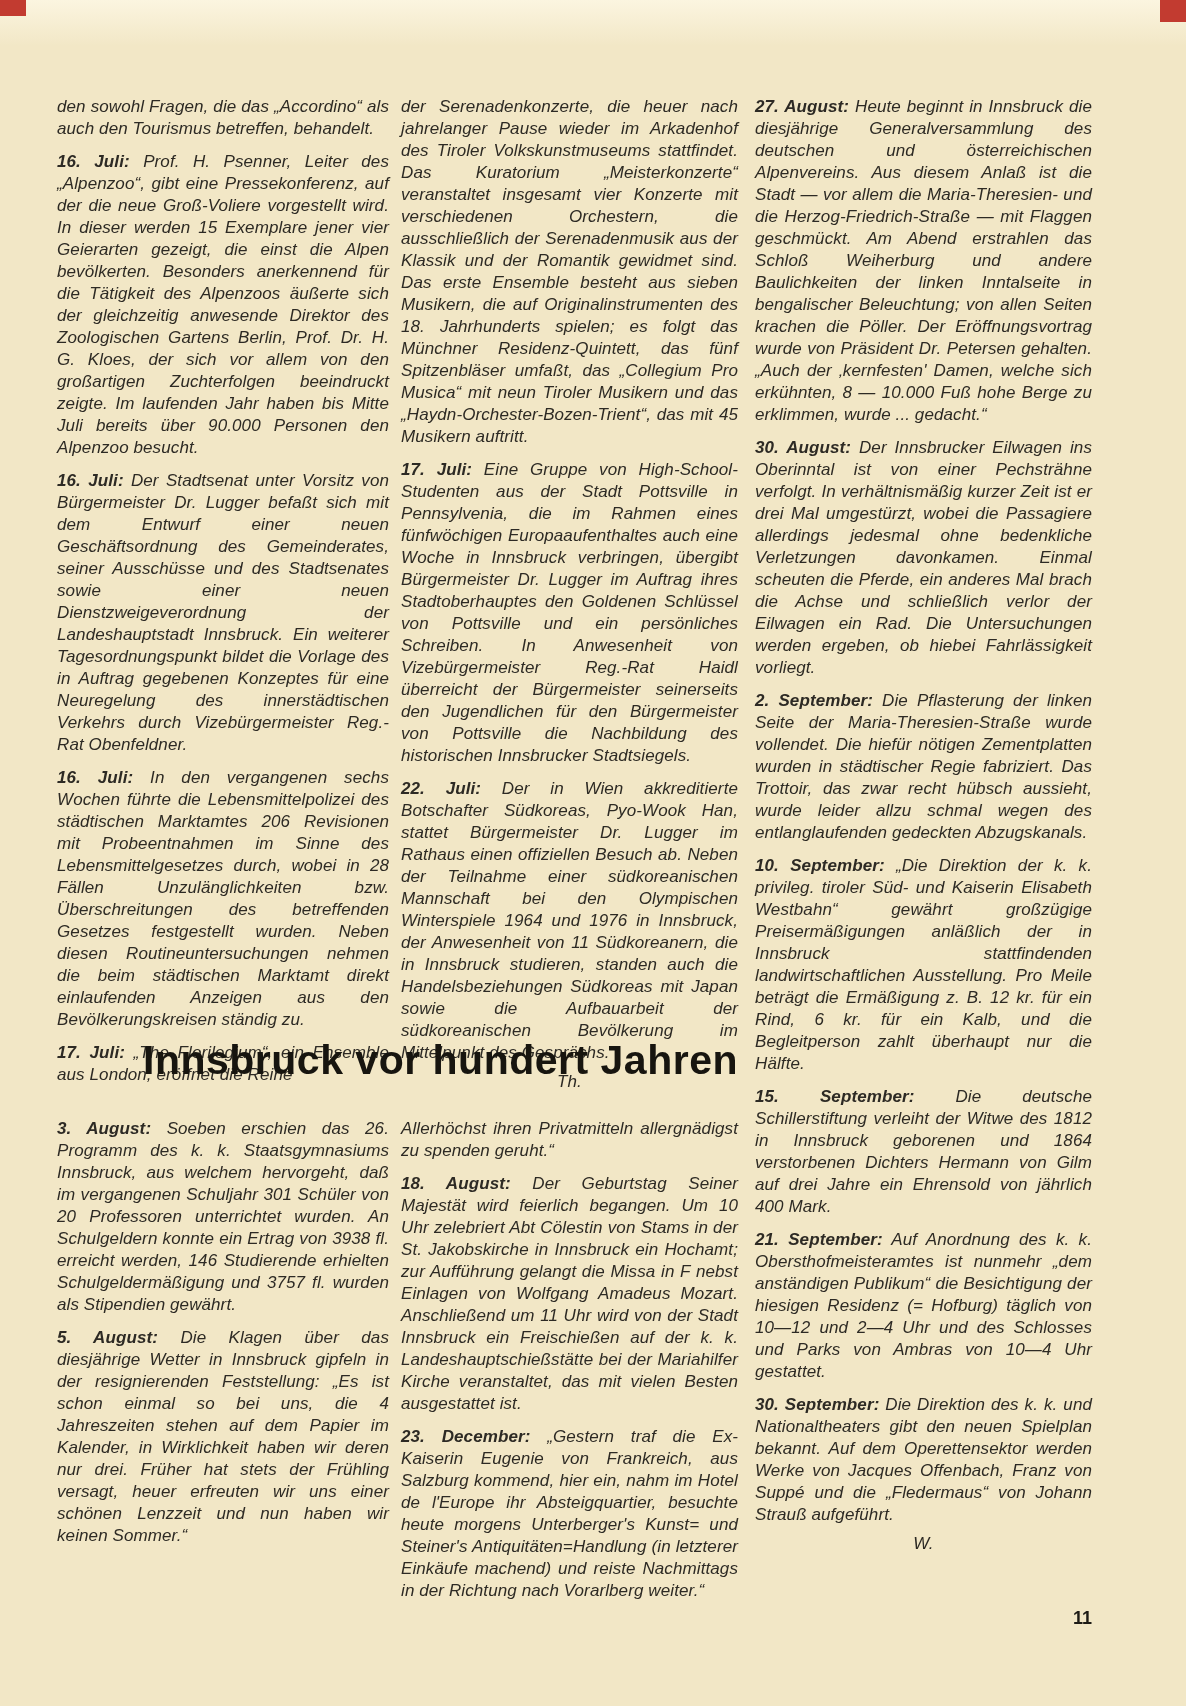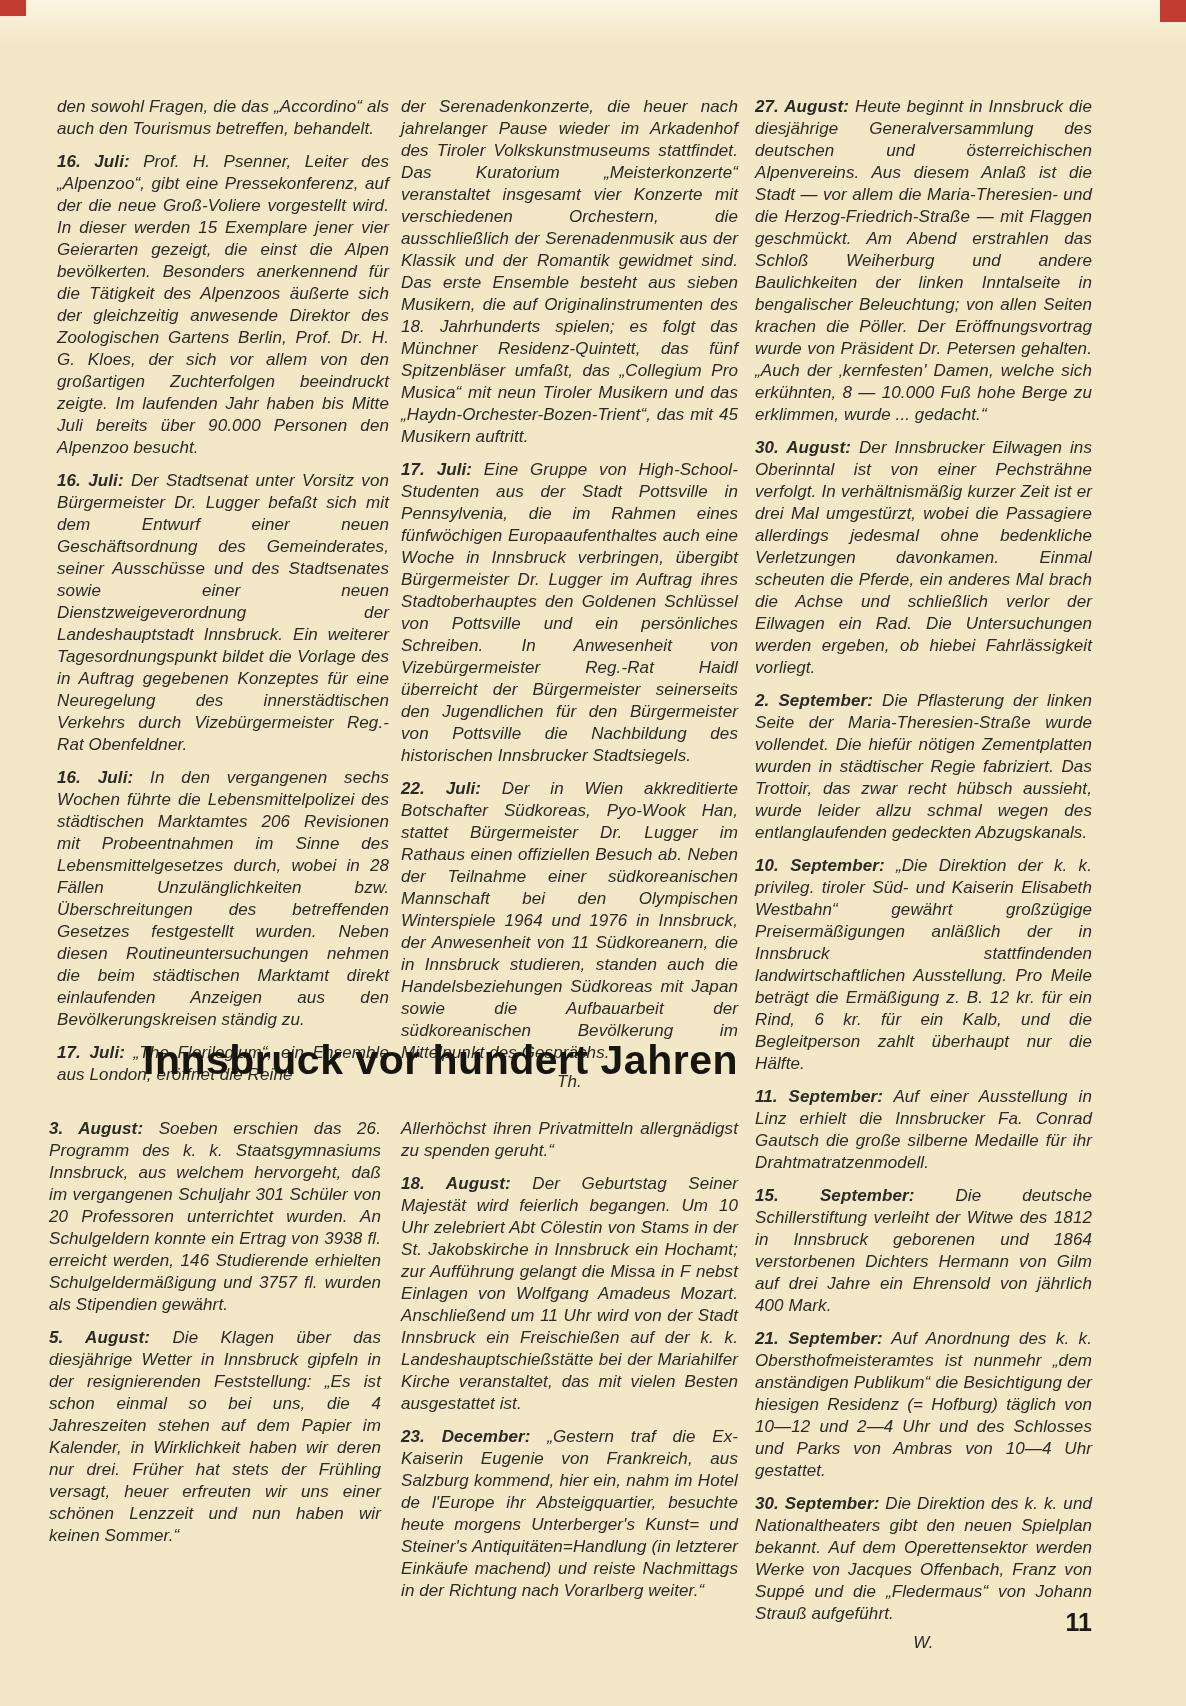--- a/index.html
+++ b/index.html
@@ -35,21 +35,21 @@
     text-align: justify;
     font-size: 17px;
     line-height: 22px;
     letter-spacing: 0.1px;
     hyphens: auto;
     font-style: italic;
   }
   #col-top-left     { left: 57px;  top: 96px;   width: 332px; }
   #col-top-middle   { left: 401px; top: 96px;   width: 337px; }
   #col-right        { left: 755px; top: 96px;   width: 337px; }
-  #col-bottom-left  { left: 49px;  top: 1118px; width: 332px; }
+  #col-bottom-left  { left: 57px;  top: 1118px; width: 332px; }
   #col-bottom-middle{ left: 401px; top: 1118px; width: 337px; }
   .para { margin: 0 0 11px 0; }
   .para:last-child { margin-bottom: 0; }
   .lead { font-weight: bold; }
   .sig {
     margin: -4px 0 0 0;
     text-align: center;
     font-size: 17px;
   }
   .headline {
@@ -64,21 +64,21 @@
     font-weight: bold;
     letter-spacing: 0.5px;
     color: #17150f;
   }
   .page-number {
     position: absolute;
     left: 1020px;
     top: 1608px;
     width: 72px;
     text-align: right;
-    font-size: 25px;
+    font-size: 18px;
     font-weight: bold;
     color: #1d1b15;
   }
 </style>
 </head>
 <body>
 
 <div class="page">
   <div class="top-edge"></div>
   <div class="mark mark-left"></div>
@@ -97,21 +97,20 @@
     <p class="para"><b class="lead">17. Juli:</b><span> Eine Gruppe von High-School-Studenten aus der Stadt Pottsville in Pennsylvenia, die im Rahmen eines fünfwöchigen Europaaufenthaltes auch eine Woche in Innsbruck verbringen, übergibt Bürgermeister Dr. Lugger im Auftrag ihres Stadtoberhauptes den Goldenen Schlüssel von Pottsville und ein persönliches Schreiben. In Anwesenheit von Vizebürgermeister Reg.-Rat Haidl überreicht der Bürgermeister seinerseits den Jugendlichen für den Bürgermeister von Pottsville die Nachbildung des historischen Innsbrucker Stadtsiegels.</span></p>
     <p class="para"><b class="lead">22. Juli:</b><span> Der in Wien akkreditierte Botschafter Südkoreas, Pyo-Wook Han, stattet Bürgermeister Dr. Lugger im Rathaus einen offiziellen Besuch ab. Neben der Teilnahme einer südkoreanischen Mannschaft bei den Olympischen Winterspiele 1964 und 1976 in Innsbruck, der Anwesenheit von 11 Südkoreanern, die in Innsbruck studieren, standen auch die Handelsbeziehungen Südkoreas mit Japan sowie die Aufbauarbeit der südkoreanischen Bevölkerung im Mittelpunkt des Gesprächs.</span></p>
     <p class="sig">Th.</p>
   </div>
 
   <div class="col" id="col-right">
     <p class="para"><b class="lead">27. August:</b><span> Heute beginnt in Innsbruck die diesjährige Generalversammlung des deutschen und österreichischen Alpenvereins. Aus diesem Anlaß ist die Stadt — vor allem die Maria-Theresien- und die Herzog-Friedrich-Straße — mit Flaggen geschmückt. Am Abend erstrahlen das Schloß Weiherburg und andere Baulichkeiten der linken Inntalseite in bengalischer Beleuchtung; von allen Seiten krachen die Pöller. Der Eröffnungsvortrag wurde von Präsident Dr. Petersen gehalten. „Auch der ‚kernfesten' Damen, welche sich erkühnten, 8 — 10.000 Fuß hohe Berge zu erklimmen, wurde ... gedacht.“</span></p>
     <p class="para"><b class="lead">30. August:</b><span> Der Innsbrucker Eilwagen ins Oberinntal ist von einer Pechsträhne verfolgt. In verhältnismäßig kurzer Zeit ist er drei Mal umgestürzt, wobei die Passagiere allerdings jedesmal ohne bedenkliche Verletzungen davonkamen. Einmal scheuten die Pferde, ein anderes Mal brach die Achse und schließlich verlor der Eilwagen ein Rad. Die Untersuchungen werden ergeben, ob hiebei Fahrlässigkeit vorliegt.</span></p>
     <p class="para"><b class="lead">2. September:</b><span> Die Pflasterung der linken Seite der Maria-Theresien-Straße wurde vollendet. Die hiefür nötigen Zementplatten wurden in städtischer Regie fabriziert. Das Trottoir, das zwar recht hübsch aussieht, wurde leider allzu schmal wegen des entlanglaufenden gedeckten Abzugskanals.</span></p>
     <p class="para"><b class="lead">10. September:</b><span> „Die Direktion der k. k. privileg. tiroler Süd- und Kaiserin Elisabeth Westbahn“ gewährt großzügige Preisermäßigungen anläßlich der in Innsbruck stattfindenden landwirtschaftlichen Ausstellung. Pro Meile beträgt die Ermäßigung z. B. 12 kr. für ein Rind, 6 kr. für ein Kalb, und die Begleitperson zahlt überhaupt nur die Hälfte.</span></p>
-    <p class="para"><b class="lead">11. September:</b><span> Auf einer Ausstellung in Linz erhielt die Innsbrucker Fa. Conrad Gautsch die große silberne Medaille für ihr Drahtmatratzenmodell.</span></p>
     <p class="para"><b class="lead">15. September:</b><span> Die deutsche Schillerstiftung verleiht der Witwe des 1812 in Innsbruck geborenen und 1864 verstorbenen Dichters Hermann von Gilm auf drei Jahre ein Ehrensold von jährlich 400 Mark.</span></p>
     <p class="para"><b class="lead">21. September:</b><span> Auf Anordnung des k. k. Obersthofmeisteramtes ist nunmehr „dem anständigen Publikum“ die Besichtigung der hiesigen Residenz (= Hofburg) täglich von 10—12 und 2—4 Uhr und des Schlosses und Parks von Ambras von 10—4 Uhr gestattet.</span></p>
     <p class="para"><b class="lead">30. September:</b><span> Die Direktion des k. k. und Nationaltheaters gibt den neuen Spielplan bekannt. Auf dem Operettensektor werden Werke von Jacques Offenbach, Franz von Suppé und die „Fledermaus“ von Johann Strauß aufgeführt.</span></p>
     <p class="sig">W.</p>
   </div>
 
   <h1 class="headline">Innsbruck vor hundert Jahren</h1>
 
   <div class="col" id="col-bottom-left">
     <p class="para"><b class="lead">3. August:</b><span> Soeben erschien das 26. Programm des k. k. Staatsgymnasiums Innsbruck, aus welchem hervorgeht, daß im vergangenen Schuljahr 301 Schüler von 20 Professoren unterrichtet wurden. An Schulgeldern konnte ein Ertrag von 3938 fl. erreicht werden, 146 Studierende erhielten Schulgeldermäßigung und 3757 fl. wurden als Stipendien gewährt.</span></p>

